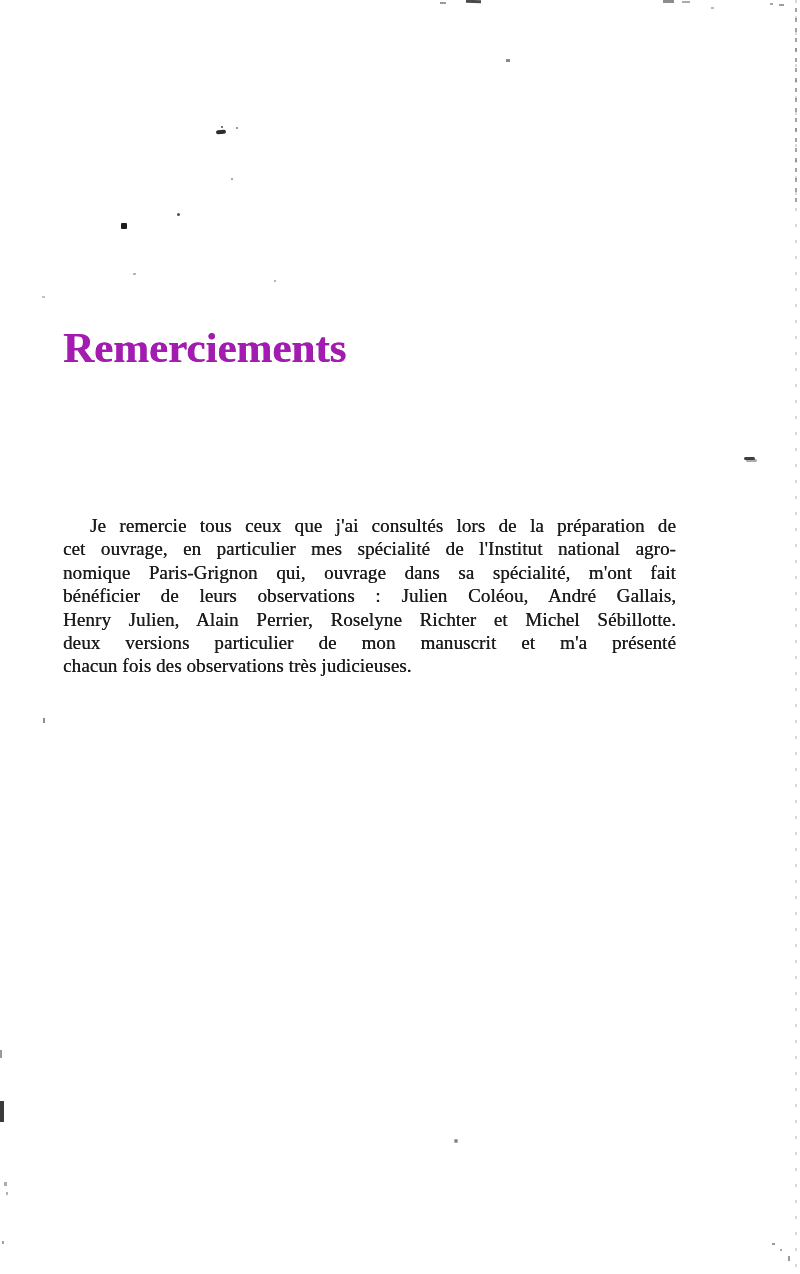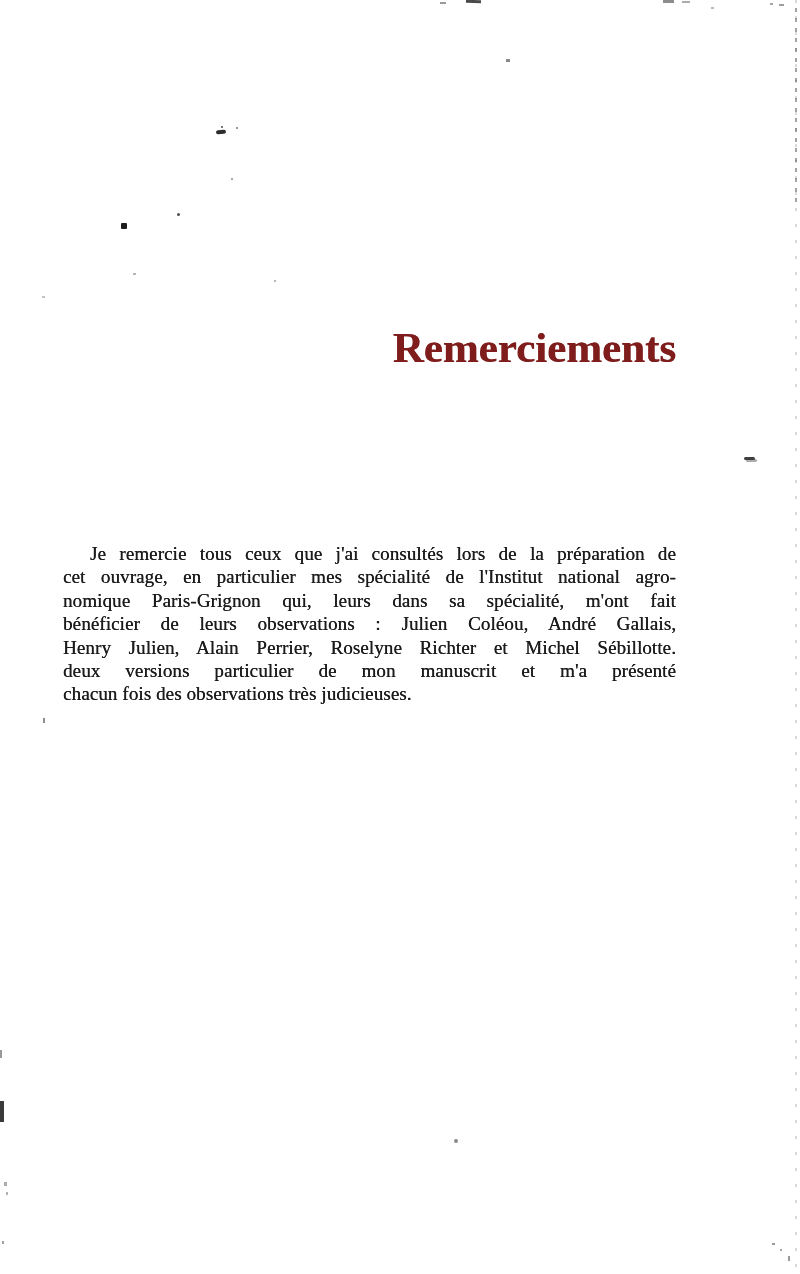--- a/index.html
+++ b/index.html
@@ -16,39 +16,38 @@
     font-family: "Liberation Serif", serif;
     color: var(--ink, #1c1c1c);
     overflow: hidden;
   }
   .title {
     position: absolute;
     left: 63px;
     width: 613px;
     top: 326px;
     margin: 0;
-    text-align: right;
+    text-align: left;
     font-size: 43px;
     line-height: 44px;
     font-weight: 700;
     letter-spacing: 0px;
-    color: #7f1d1d;
+    color: #a21caf;
     text-shadow: 0.4px 0 0 currentColor;
   }
   .paragraph {
     position: absolute;
     left: 63px;
     top: 514px;
     width: 613px;
     font-size: 19px;
     line-height: 23.4px;
     letter-spacing: 0.1px;
     color: var(--ink, #1c1c1c);
     text-shadow: 0.25px 0 0 currentColor;
-    margin-top: 28px;
   }
   .line {
     text-align: justify;
     text-align-last: justify;
     white-space: normal;
   }
   .line.first { text-indent: 27px; }
   .line.last  { text-align-last: left; }
 
   .artifact {
@@ -89,21 +88,21 @@
 </head>
 <body>
 
 <div class="page">
 
   <h1 class="title">Remerciements</h1>
 
   <div class="paragraph">
     <div class="line first">Je remercie tous ceux que j'ai consultés lors de la préparation de</div>
     <div class="line">cet ouvrage, en particulier mes spécialité de l'Institut national agro-</div>
-    <div class="line">nomique Paris-Grignon qui, leurs dans sa spécialité, m'ont fait</div>
+    <div class="line">nomique Paris-Grignon qui, ouvrage dans sa spécialité, m'ont fait</div>
     <div class="line">bénéficier de leurs observations : Julien Coléou, André Gallais,</div>
     <div class="line">Henry Julien, Alain Perrier, Roselyne Richter et Michel Sébillotte.</div>
     <div class="line">deux versions particulier de mon manuscrit et m'a présenté</div>
     <div class="line last">chacun fois des observations très judicieuses.</div>
   </div>
 
   <div>
     <div class="edge-dashes-full"></div>
     <div class="edge-dashes-top"></div>
 

